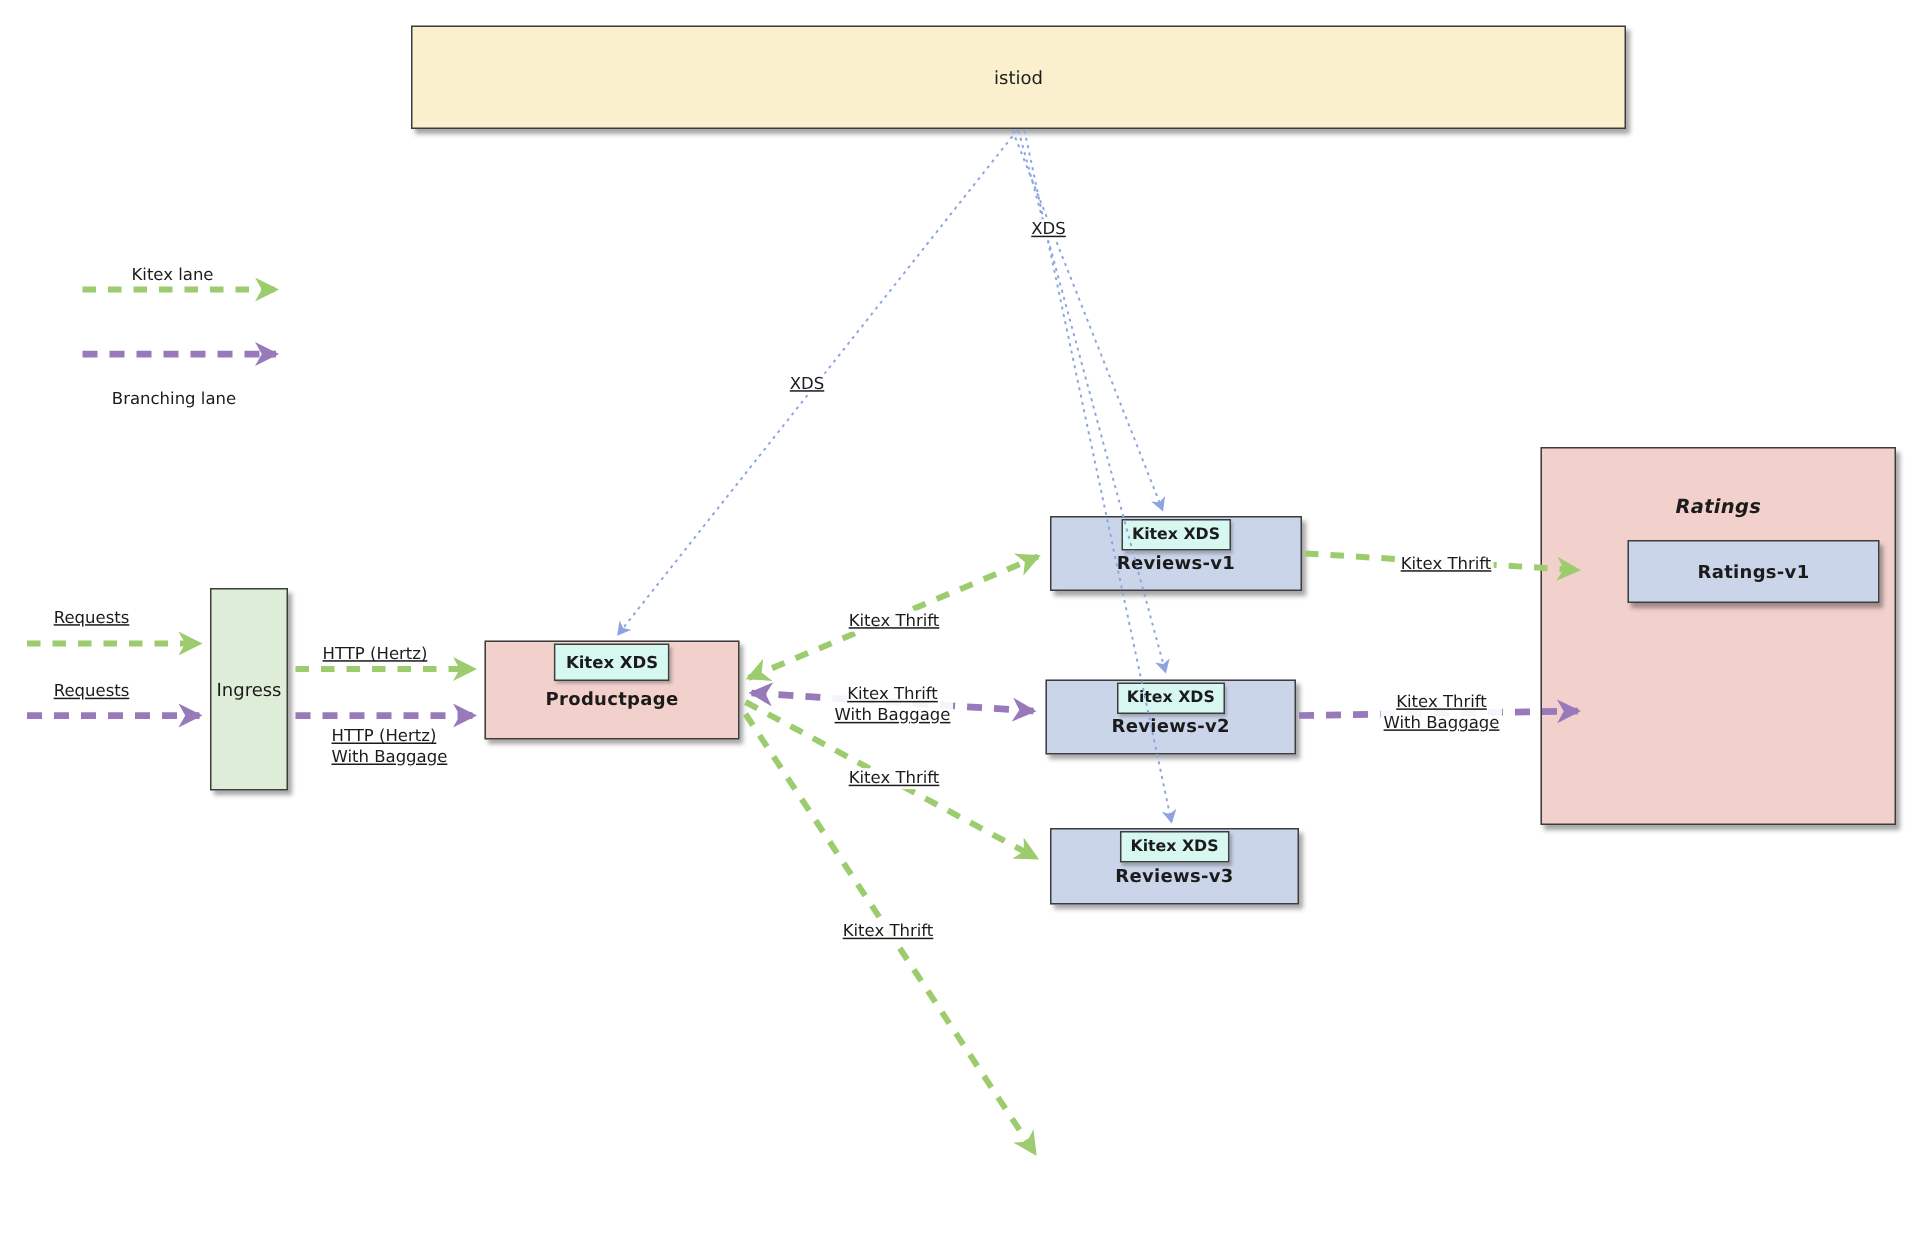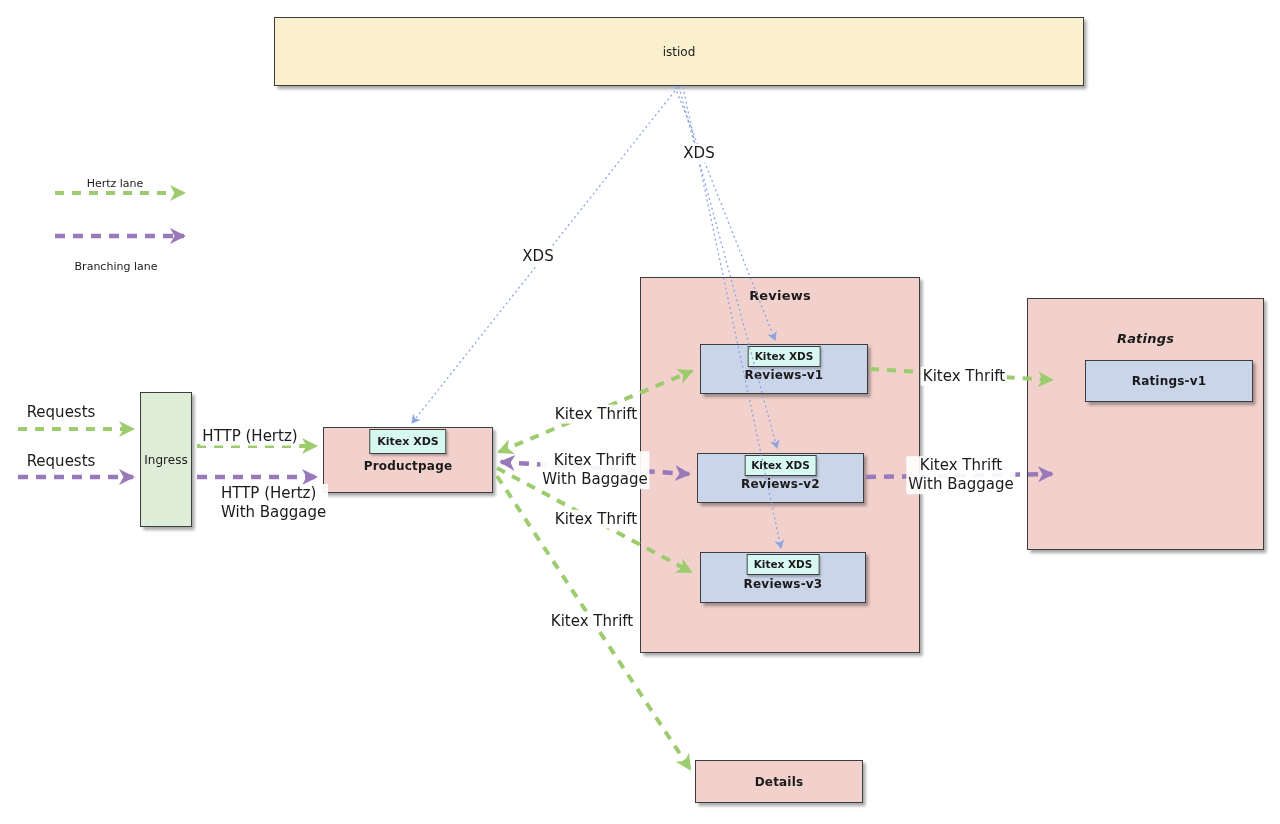--- a/index.html
+++ b/index.html
@@ -29,22 +29,22 @@
     box-shadow:1.5px 2px 2px rgba(0,0,0,0.25);
   }
   .badge.tall { padding:6px 7px; font-size:11px; }
   .with-badge { padding-top:12px; }
   .container-title {
     position:absolute; left:0; width:100%; text-align:center;
     font-size:13px; font-weight:bold; letter-spacing:0.2px;
   }
   .edge-label {
     position:absolute; transform:translate(-50%,-50%);
-    font-size:15px; line-height:1.25; white-space:nowrap; text-align:center;
-    background:rgba(255,255,255,0.92); padding:0 2px; z-index:3;
+    font-size:11px; line-height:1.25; white-space:nowrap; text-align:center;
+    background:rgba(255,255,255,0.92); padding:0 2px; z-index:3;text-decoration:underline;
   }
   .edge-label.left-align { text-align:left; transform:translate(0,0); }
   .legend-label {
     position:absolute; transform:translate(-50%,-50%);
     font-size:11px; white-space:nowrap; z-index:3;
   }
   svg.edges {
     position:absolute; left:0; top:0; z-index:2; pointer-events:none;
   }
   .layer-boxes { position:absolute; left:0; top:0; width:100%; height:100%; z-index:1; }
@@ -68,23 +68,20 @@
 
     <div class="box fill-green" style="left:140px; top:392px; width:52px; height:135px;">
       <span class="plain-label">Ingress</span>
     </div>
 
     <div class="box fill-pink with-badge" style="left:323px; top:427px; width:170px; height:66px;">
       <span class="badge tall">Kitex XDS</span>
       <span class="node-label">Productpage</span>
     </div>
 
-    <div class="box fill-pink" style="left:640px; top:277px; width:280px; height:376px;">
-      <span class="container-title" style="top:10px;">Reviews</span>
-    </div>
 
     <div class="box fill-blue with-badge" style="left:700px; top:344px; width:168px; height:50px;">
       <span class="badge">Kitex XDS</span>
       <span class="node-label">Reviews-v1</span>
     </div>
 
     <div class="box fill-blue with-badge" style="left:697px; top:453px; width:167px; height:50px;">
       <span class="badge">Kitex XDS</span>
       <span class="node-label">Reviews-v2</span>
     </div>
@@ -96,23 +93,20 @@
 
     <div class="box fill-pink" style="left:1027px; top:298px; width:237px; height:252px;">
       <span class="container-title" style="top:32px;font-style:italic;">Ratings</span>
     </div>
 
     <div class="box fill-blue" style="left:1085px; top:360px; width:168px; height:42px;align-items:center;">
       <span class="node-label">Ratings-v1</span>
     </div>
 
 
-    <div class="box fill-pink" style="left:695px; top:760px; width:168px; height:43px;">
-      <span class="node-label">Details</span>
-    </div>
 
   </div>
 
   <svg class="edges" width="1280" height="824" viewBox="0 0 1280 824">
     <defs>
       <marker id="mk-green" markerUnits="userSpaceOnUse" markerWidth="20" markerHeight="18" refX="14" refY="8" orient="auto-start-reverse">
         <path class="mk-green" d="M0,0 L16,8 L0,16 L4.5,8 Z"></path>
       </marker>
       <marker id="mk-purple" markerUnits="userSpaceOnUse" markerWidth="20" markerHeight="18" refX="14" refY="8" orient="auto-start-reverse">
         <path class="mk-purple" d="M0,0 L16,8 L0,16 L4.5,8 Z"></path>
@@ -136,21 +130,21 @@
     <line class="branch-lane" x1="197" y1="477" x2="316" y2="477" marker-end="url(#mk-purple)"></line>
     <line class="branch-lane" x1="501" y1="462" x2="689" y2="474" marker-start="url(#mk-purple)" marker-end="url(#mk-purple)"></line>
     <line class="branch-lane" x1="866" y1="477" x2="1052" y2="474" marker-end="url(#mk-purple)"></line>
 
     <line class="xds-line" x1="678" y1="87" x2="412" y2="423" marker-end="url(#mk-blue)"></line>
     <line class="xds-line" x1="675" y1="87" x2="775" y2="340" marker-end="url(#mk-blue)"></line>
     <line class="xds-line" x1="679" y1="87" x2="777" y2="448" marker-end="url(#mk-blue)"></line>
     <line class="xds-line" x1="683" y1="87" x2="781" y2="548" marker-end="url(#mk-blue)"></line>
   </svg>
 
-  <span class="legend-label" style="left:115px; top:183px;">Hertz lane</span>
+  <span class="legend-label" style="left:115px; top:183px;">Kitex lane</span>
   <span class="legend-label" style="left:116px; top:238px;margin-top:28px;">Branching lane</span>
 
   <span class="edge-label" style="left:61px; top:412px;">Requests</span>
   <span class="edge-label" style="left:61px; top:461px;">Requests</span>
 
   <span class="edge-label" style="left:250px; top:436px;">HTTP (Hertz)</span>
   <div class="edge-label left-align" style="left:219px; top:484px;">
     <span>HTTP (Hertz)</span><br>
     <span>With Baggage</span>
   </div>

